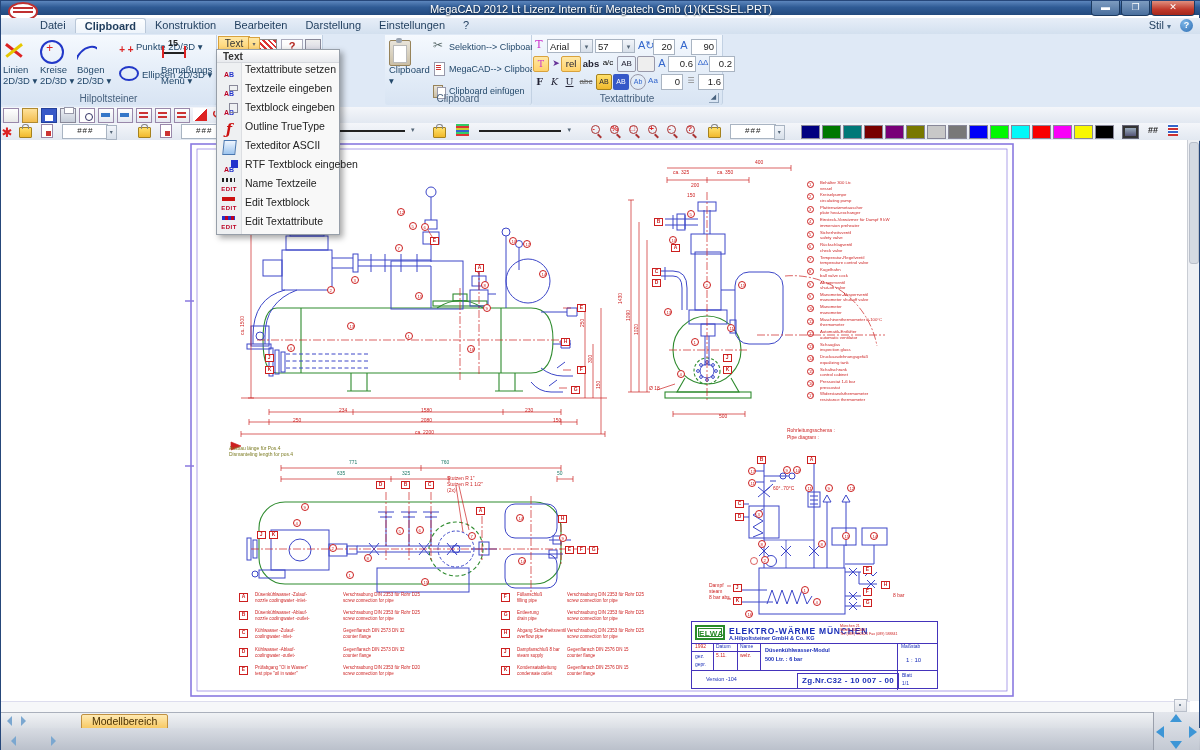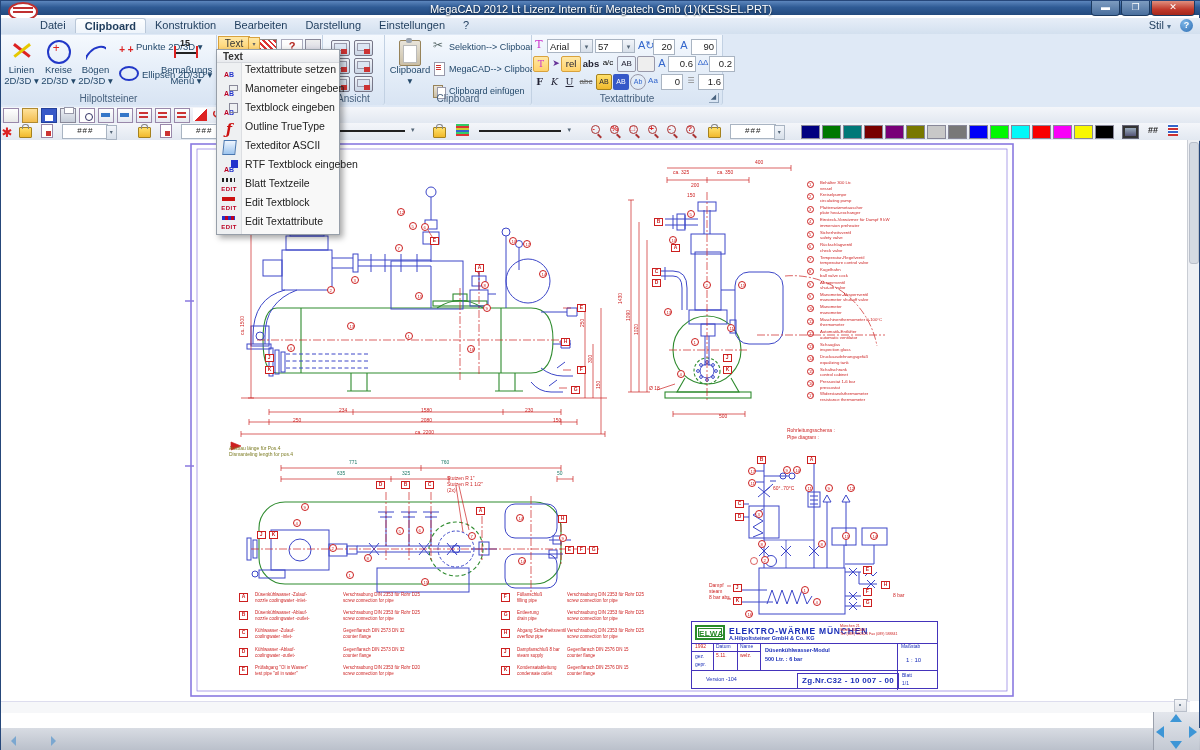--- a/index.html
+++ b/index.html
@@ -25,21 +25,21 @@
 .stil{position:absolute;right:30px;top:1px;font-size:11px;color:#1e3c5c}
 .stil .dd{color:#51708f;font-size:8px}
 .helpbtn{position:absolute;right:8px;top:1px;width:13px;height:13px;border-radius:50%;
  background:radial-gradient(circle at 35% 30%,#7db7e8,#2e6db3);color:#fff;font-size:9px;font-weight:bold;text-align:center;line-height:13px}
 
 .ribbon{position:absolute;left:0;top:33px;width:1200px;height:73px;background:#dfe9f6;border-bottom:1px solid #b9c7da}
 .rgroup{position:absolute;top:1px;height:70px;background:linear-gradient(#f5f9fe,#e4edf8 55%,#d8e4f3);
  border-right:1px solid #c2d1e3;border-radius:0 0 3px 3px}
 .rglabel{position:absolute;bottom:1px;left:0;right:0;text-align:center;font-size:10px;color:#47617e}
 .launcher{position:absolute;right:3px;bottom:2px;width:9px;height:9px;border:1px solid #8fa3ba;border-top:none;border-left:none;font-size:7px;color:#47617e;line-height:8px;text-align:center}
-.bigbtn{position:absolute;top:3px;width:37px;height:54px;text-align:center;border-radius:3px}
+.bigbtn{position:absolute;top:3px;width:37px;height:54px;text-align:left;border-radius:3px}
 .bb-ico{display:block;height:24px;margin-top:2px;position:relative}
 .bb-l1,.bb-l2{display:block;font-size:9.5px;color:#24496b;line-height:11px}
 .smallbtn{position:absolute;height:17px;font-size:9.5px;color:#24496b;white-space:nowrap}
 .smallbtn .si{display:inline-block;vertical-align:-3px;margin-right:3px}
 
 .ri-lines,.ri-circle,.ri-arc,.ri-points,.ri-ellipse{display:inline-block}
 .ri-lines{width:22px;height:22px;position:relative}
 .ri-lines::before,.ri-lines::after{content:"";position:absolute;left:1px;top:9px;width:20px;height:2.5px;background:#d22;transform:rotate(38deg)}
 .ri-lines::after{background:#e6c800;transform:rotate(-38deg)}
 .ri-circle{width:20px;height:20px;border:2.5px solid #2238c8;border-radius:50%;position:relative}
@@ -283,29 +283,20 @@
       </div>
       <div class="rglabel">Hilpoltsteiner</div>
     </div>
 
     <div class="rgroup" style="left:216px;width:105px">
       <div class="hatchbtn" style="left:34px;top:4px"></div>
       <div class="colqbtn" style="left:64px;top:4px">?</div>
       <div class="gridbtn" style="left:88px;top:4px;width:14px"></div>
     </div>
 
-    <div class="rgroup" style="left:322px;width:61px">
-      <div class="avico" style="left:8px;top:5px"></div>
-      <div class="avico" style="left:31px;top:5px"></div>
-      <div class="avico" style="left:8px;top:23px"></div>
-      <div class="avico" style="left:31px;top:23px"></div>
-      <div class="avico" style="left:8px;top:41px"></div>
-      <div class="avico" style="left:31px;top:41px"></div>
-      <div class="rglabel">Ansicht</div>
-    </div>
 
     <div class="rgroup" style="left:384px;width:146px">
       <div class="bigbtn" style="left:4px;width:42px">
         <span class="bb-ico"><span class="clipico"></span></span>
         <span class="bb-l1">Clipboard</span>
           <span class="bb-l2">▾</span>
       </div>
       <div style="position:absolute;left:48px;top:5px">
 
           <div class="smallbtn" style="position:relative;margin-bottom:5px;font-size:9px">
@@ -1249,20 +1240,25 @@
       <span class="t5" style="left:210px;top:59px">1/1</span>
     </div>
   </div>
 
   <div class="vscroll">
       <div class="vthumb"></div>
     </div>
   <div class="hscroll"></div>
   <div class="corner"></div>
 
+  <div class="statusbar">
+    <span class="navarr l" style="left:6px"></span>
+    <span class="navarr r" style="left:20px"></span>
+    <span class="mtab">Modellbereich</span>
+  </div>
 
   <div class="bottombar">
     <span class="navarr l" style="left:10px;top:8px"></span>
     <span class="navarr r" style="left:50px;top:8px"></span>
   </div>
   <div class="panbox">
     <span class="pan u"></span>
     <span class="pan d"></span>
     <span class="pan l"></span>
     <span class="pan r"></span>
@@ -1274,21 +1270,21 @@
       <div class="menu-hdr">Text</div>
       <div class="menu-items">
 
           <div class="mitem">
             <span class="mi-ic m-ab"><span class="mi-g">AB</span></span>
             <span class="mi-lb">Textattribute setzen</span>
           </div>
 
           <div class="mitem">
             <span class="mi-ic m-ab m-line"><span class="mi-g">AB</span></span>
-            <span class="mi-lb">Manometer eingeben</span>
+            <span class="mi-lb">Textzeile eingeben</span>
           </div>
 
           <div class="mitem">
             <span class="mi-ic m-ab m-block"><span class="mi-g">AB</span></span>
             <span class="mi-lb">Textblock eingeben</span>
           </div>
 
           <div class="mitem">
             <span class="mi-ic m-f"><span class="mi-g">ƒ</span></span>
             <span class="mi-lb">Outline TrueType</span>
@@ -1299,21 +1295,21 @@
             <span class="mi-lb">Texteditor ASCII</span>
           </div>
 
           <div class="mitem">
             <span class="mi-ic m-ab m-rtf"><span class="mi-g">AB</span></span>
             <span class="mi-lb">RTF Textblock eingeben</span>
           </div>
 
           <div class="mitem">
             <span class="mi-ic m-edit"><span class="mi-g">EDIT</span></span>
-            <span class="mi-lb">Blatt Textzeile</span>
+            <span class="mi-lb">Name Textzeile</span>
           </div>
 
           <div class="mitem">
             <span class="mi-ic m-edit m-blk2"><span class="mi-g">EDIT</span></span>
             <span class="mi-lb">Edit Textblock</span>
           </div>
 
           <div class="mitem">
             <span class="mi-ic m-edit m-attr"><span class="mi-g">EDIT</span></span>
             <span class="mi-lb">Edit Textattribute</span>

